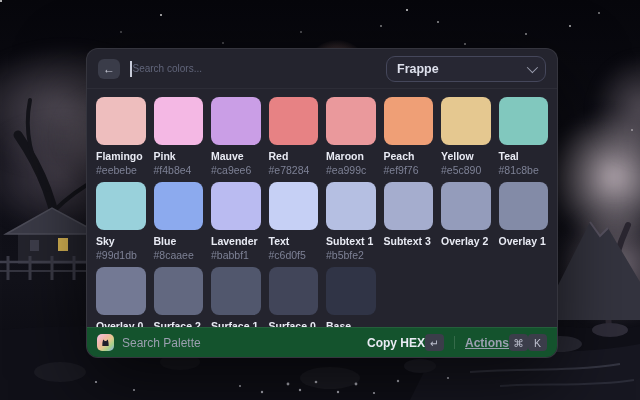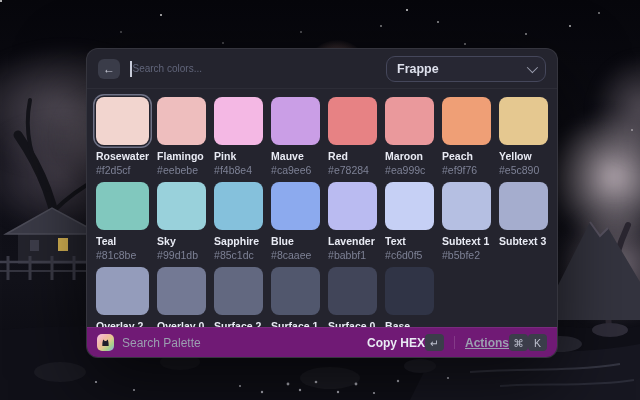--- a/index.html
+++ b/index.html
@@ -47,21 +47,21 @@
   .chev{width:7px;height:7px;border-right:1.5px solid #9a9dae;border-bottom:1.5px solid #9a9dae;
     transform:rotate(45deg) translateY(-2px);}
   .grid{position:absolute;top:40px;left:0;right:0;height:240px;overflow:hidden;
     display:grid;grid-template-columns:repeat(8,1fr);column-gap:8px;row-gap:6px;
     padding:8px 9px 0;box-sizing:border-box;align-content:start;}
   .cell{cursor:pointer;}
   .swatch{height:48px;border-radius:8px;}
   .swatch.selected{box-shadow:0 0 0 1.5px #23232d,0 0 0 3px #707387;}
   .sname{margin-top:5px;font-size:10.5px;line-height:12px;font-weight:700;color:#e9ebf4;white-space:nowrap;}
   .shex{margin-top:2px;font-size:10.5px;line-height:12px;color:#7d8195;white-space:nowrap;}
-  .ftr{position:absolute;bottom:0;left:0;right:0;height:30px;background:#701a75;
+  .ftr{position:absolute;bottom:0;left:0;right:0;height:30px;background:#14532d;
     border-top:1px solid rgba(255,255,255,.07);display:flex;align-items:center;
     padding:0 10px;box-sizing:border-box;}
   .appicon{width:17px;height:17px;border-radius:5px;margin-right:8px;flex:0 0 auto;
     background:linear-gradient(135deg,#f5c2e7,#f2b8a8 35%,#e5c890 55%,#a6d189 75%,#8caaee);
     display:flex;align-items:center;justify-content:center;}
   .applabel{color:#9b9fb0;font-size:12px;}
   .spacer{flex:1;}
   .ftrbtn{display:flex;align-items:center;cursor:pointer;}
   .primarylabel{color:#e9ebf4;font-size:12px;font-weight:700;}
   .actionslabel{color:#9b9fb0;font-size:12px;font-weight:700;text-decoration:underline;}
@@ -147,25 +147,20 @@
       <span class="placeholder">Search colors...</span>
     </div>
     <div class="dropdown">
       <span>Frappe</span>
       <span class="chev"></span>
     </div>
   </div>
 
   <div class="grid">
       <div class="cell">
-        <div class="swatch selected" style="background: rgb(242, 213, 207);"></div>
-        <div class="sname">Rosewater</div>
-        <div class="shex">#f2d5cf</div>
-      </div>
-      <div class="cell">
         <div class="swatch" style="background: rgb(238, 190, 190);"></div>
         <div class="sname">Flamingo</div>
         <div class="shex">#eebebe</div>
       </div>
       <div class="cell">
         <div class="swatch" style="background: rgb(244, 184, 228);"></div>
         <div class="sname">Pink</div>
         <div class="shex">#f4b8e4</div>
       </div>
       <div class="cell">
@@ -197,25 +192,20 @@
         <div class="swatch" style="background: rgb(129, 200, 190);"></div>
         <div class="sname">Teal</div>
         <div class="shex">#81c8be</div>
       </div>
       <div class="cell">
         <div class="swatch" style="background: rgb(153, 209, 219);"></div>
         <div class="sname">Sky</div>
         <div class="shex">#99d1db</div>
       </div>
       <div class="cell">
-        <div class="swatch" style="background: rgb(133, 193, 220);"></div>
-        <div class="sname">Sapphire</div>
-        <div class="shex">#85c1dc</div>
-      </div>
-      <div class="cell">
         <div class="swatch" style="background: rgb(140, 170, 238);"></div>
         <div class="sname">Blue</div>
         <div class="shex">#8caaee</div>
       </div>
       <div class="cell">
         <div class="swatch" style="background: rgb(186, 187, 241);"></div>
         <div class="sname">Lavender</div>
         <div class="shex">#babbf1</div>
       </div>
       <div class="cell">
@@ -229,20 +219,25 @@
         <div class="shex">#b5bfe2</div>
       </div>
       <div class="cell">
         <div class="swatch" style="background: rgb(165, 173, 206);"></div>
         <div class="sname">Subtext 3</div>
         <div class="shex"></div>
       </div>
       <div class="cell">
         <div class="swatch" style="background: rgb(148, 156, 187);"></div>
         <div class="sname">Overlay 2</div>
+        <div class="shex"></div>
+      </div>
+      <div class="cell">
+        <div class="swatch" style="background: rgb(131, 139, 167);"></div>
+        <div class="sname">Overlay 1</div>
         <div class="shex"></div>
       </div>
       <div class="cell">
         <div class="swatch" style="background: rgb(115, 121, 148);"></div>
         <div class="sname">Overlay 0</div>
         <div class="shex"></div>
       </div>
       <div class="cell">
         <div class="swatch" style="background: rgb(98, 104, 128);"></div>
         <div class="sname">Surface 2</div>

